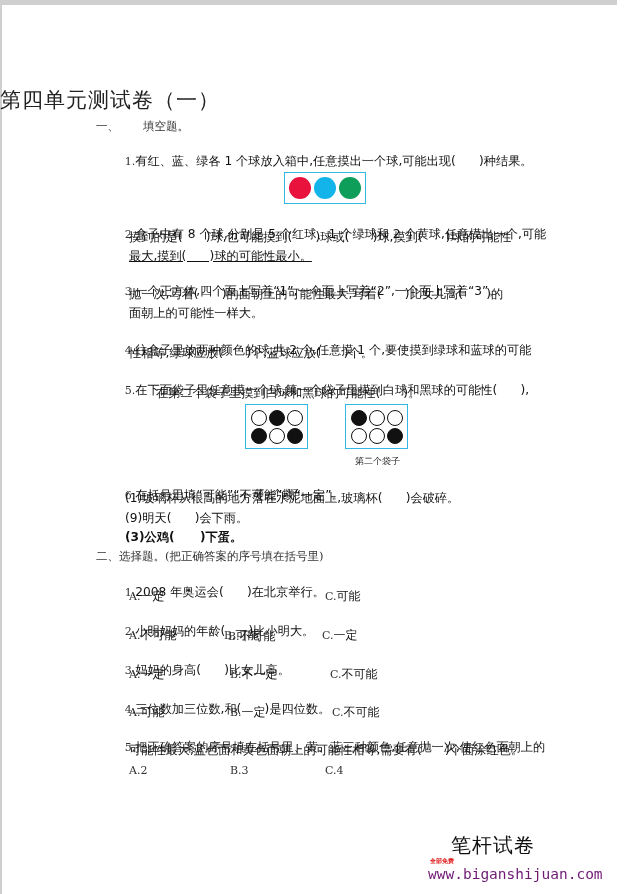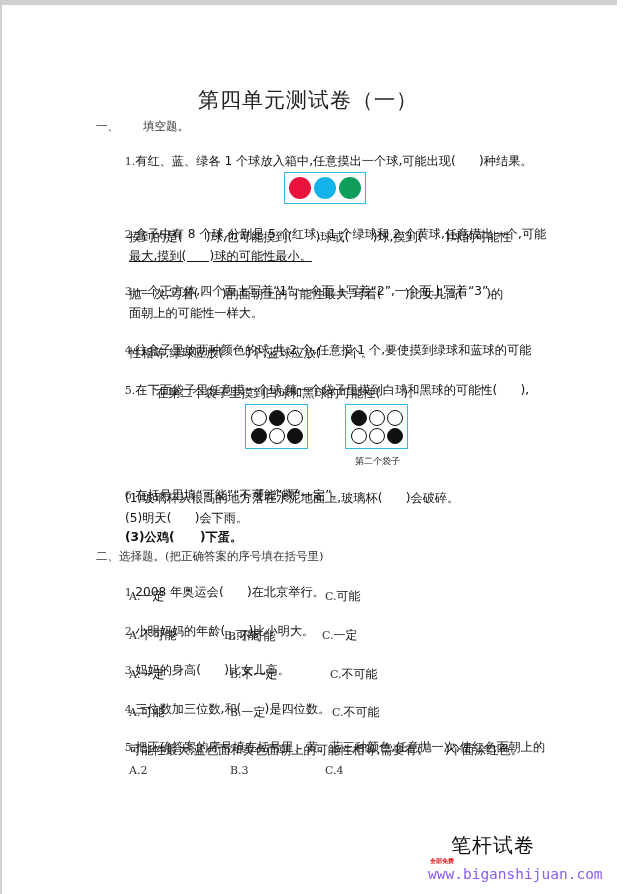--- a/index.html
+++ b/index.html
@@ -7,21 +7,21 @@
     body {
       position: relative;
       font-family: "DejaVu Sans", "Liberation Sans", sans-serif;
       color: #111;
     }
     .frame-top { position: absolute; left: 0; top: 0; width: 617px; height: 5px; background: #cfcfcf; }
     .frame-left { position: absolute; left: 0; top: 0; width: 2px; height: 894px; background: #cfcfcf; }
 
     .title {
       position: absolute; left: 0; width: 616px; top: 86px;
-      text-align: center;
+      text-align: left;
       font-family: "DejaVu Serif", "Liberation Serif", serif;
       font-size: 21px; letter-spacing: 1px; color: #222;
     }
     .line {
       position: absolute; font-size: 12.2px; line-height: 16px; white-space: pre; color: #111;
     }
     .serif { font-family: "DejaVu Serif", "Liberation Serif", serif; color: #333; }
     .sec { font-size: 11.5px; }
     .num { font-family: "DejaVu Serif", "Liberation Serif", serif; font-size: 11px; color: #333; }
     .opt { position: absolute; font-size: 12px; line-height: 16px; white-space: pre; }
@@ -38,21 +38,21 @@
       display: grid; grid-template-columns: repeat(3, 16px); grid-template-rows: repeat(2, 16px);
       gap: 2px 2px; justify-content: center; align-content: center;
     }
     .bag .c { width: 16px; height: 16px; border-radius: 50%; border: 1.2px solid #111; }
     .bag .c.black { background: #111; }
     .bag .c.white { background: #fff; }
     .bag-label { position: absolute; font-size: 9px; color: #222; }
 
     .logo-big { position: absolute; left: 451px; top: 832px; font-size: 20px; color: #111; letter-spacing: 1px; }
     .logo-free { position: absolute; left: 430px; top: 857px; font-size: 6px; color: #e02020; font-weight: bold; }
-    .logo-url { position: absolute; left: 428px; top: 866px; font-family: "DejaVu Sans Mono", "Liberation Mono", monospace; font-size: 14.5px; color: #8b5cf6; }
+    .logo-url { position: absolute; left: 428px; top: 866px; font-family: "DejaVu Sans Mono", "Liberation Mono", monospace; font-size: 14.5px; color: #701a75; }
   </style>
 </head>
 <body>
 
 <div class="frame-top"></div>
 <div class="frame-left"></div>
 
 <div class="title">第四单元测试卷（一）</div>
 
 <div class="line serif sec" style="left:96px; top:118px;">一、</div>
@@ -107,21 +107,21 @@
   <div class="c white"></div>
   <div class="c white"></div>
   <div class="c black"></div>
 </div>
 <div class="bag-label" style="left:355px; top:455px;">第二个袋子</div>
 
 <div class="line" style="left:117px; top:471px;">
   <span class="num">6.</span><span>在括号里填“可能”“不可能”或“一定”。</span>
 </div>
 <div class="line" style="left:125px; top:490px;">(1)玻璃杯从很高的地方落在水泥地面上,玻璃杯(      )会破碎。</div>
-<div class="line" style="left:125px; top:510px;">(5)明天(      )会下雨。</div>
+<div class="line" style="left:125px; top:510px;">(9)明天(      )会下雨。</div>
 <div class="line" style="left:125px; top:529px;font-weight:bold;">(3)公鸡(      )下蛋。</div>
 
 <div class="line serif sec" style="left:96px; top:548px;">二、选择题。(把正确答案的序号填在括号里)</div>
 
 <div class="line" style="left:117px; top:568px;">
   <span class="num">1.</span><span>2008 年奥运会(      )在北京举行。</span>
 </div>
 <div class="opt" style="left:129px; top:588px;"><span class="k">A.</span><span>一定</span></div>
 <div class="opt" style="left:228px; top:588px;margin-top:40px;"><span class="k">B.</span><span>不可能</span></div>
 <div class="opt" style="left:325px; top:588px;"><span class="k">C.</span><span>可能</span></div>

